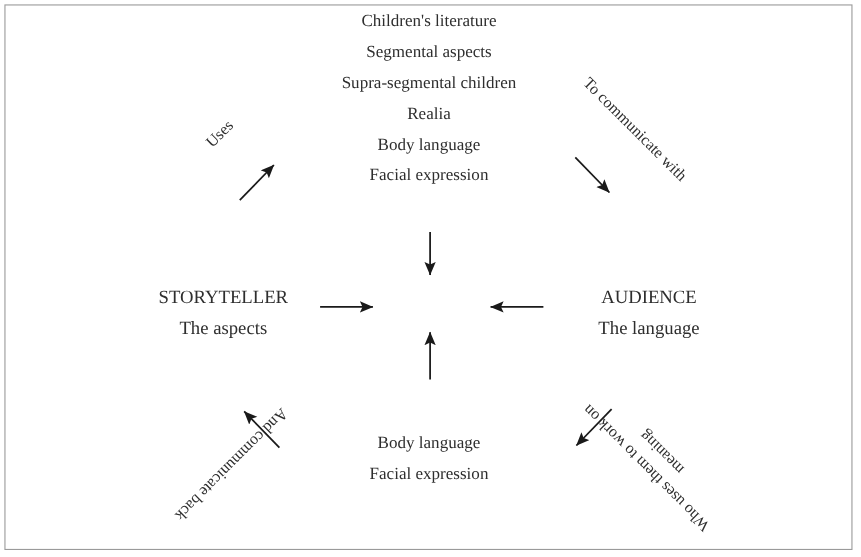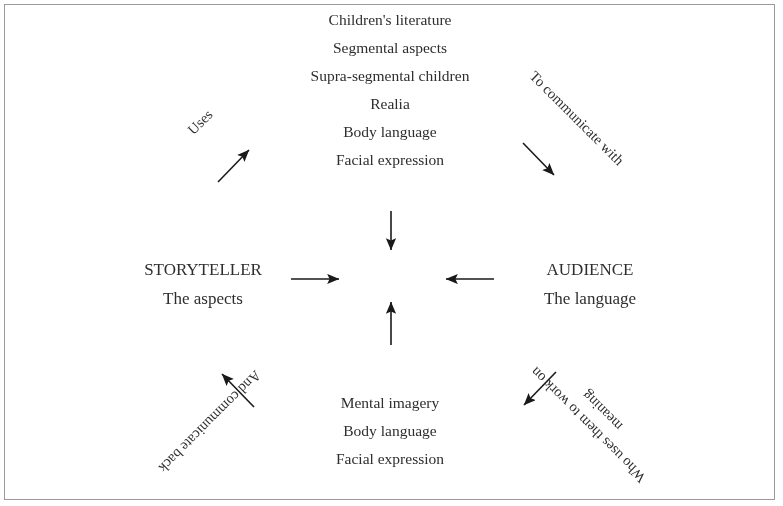--- a/index.html
+++ b/index.html
@@ -152,21 +152,20 @@
   <div id="top-list" class="list-block">
     <span class="line">Children's literature</span>
     <span class="line">Segmental aspects</span>
     <span class="line">Supra-segmental children</span>
     <span class="line">Realia</span>
     <span class="line">Body language</span>
     <span class="line">Facial expression</span>
   </div>
 
   <div id="bottom-list" class="list-block">
-    <span class="line">Mental imagery</span>
     <span class="line">Body language</span>
     <span class="line">Facial expression</span>
   </div>
 
   <div id="storyteller-label" class="side-label">
     <span class="line">STORYTELLER</span>
     <span class="line">The aspects</span>
   </div>
 
   <div id="audience-label" class="side-label">

